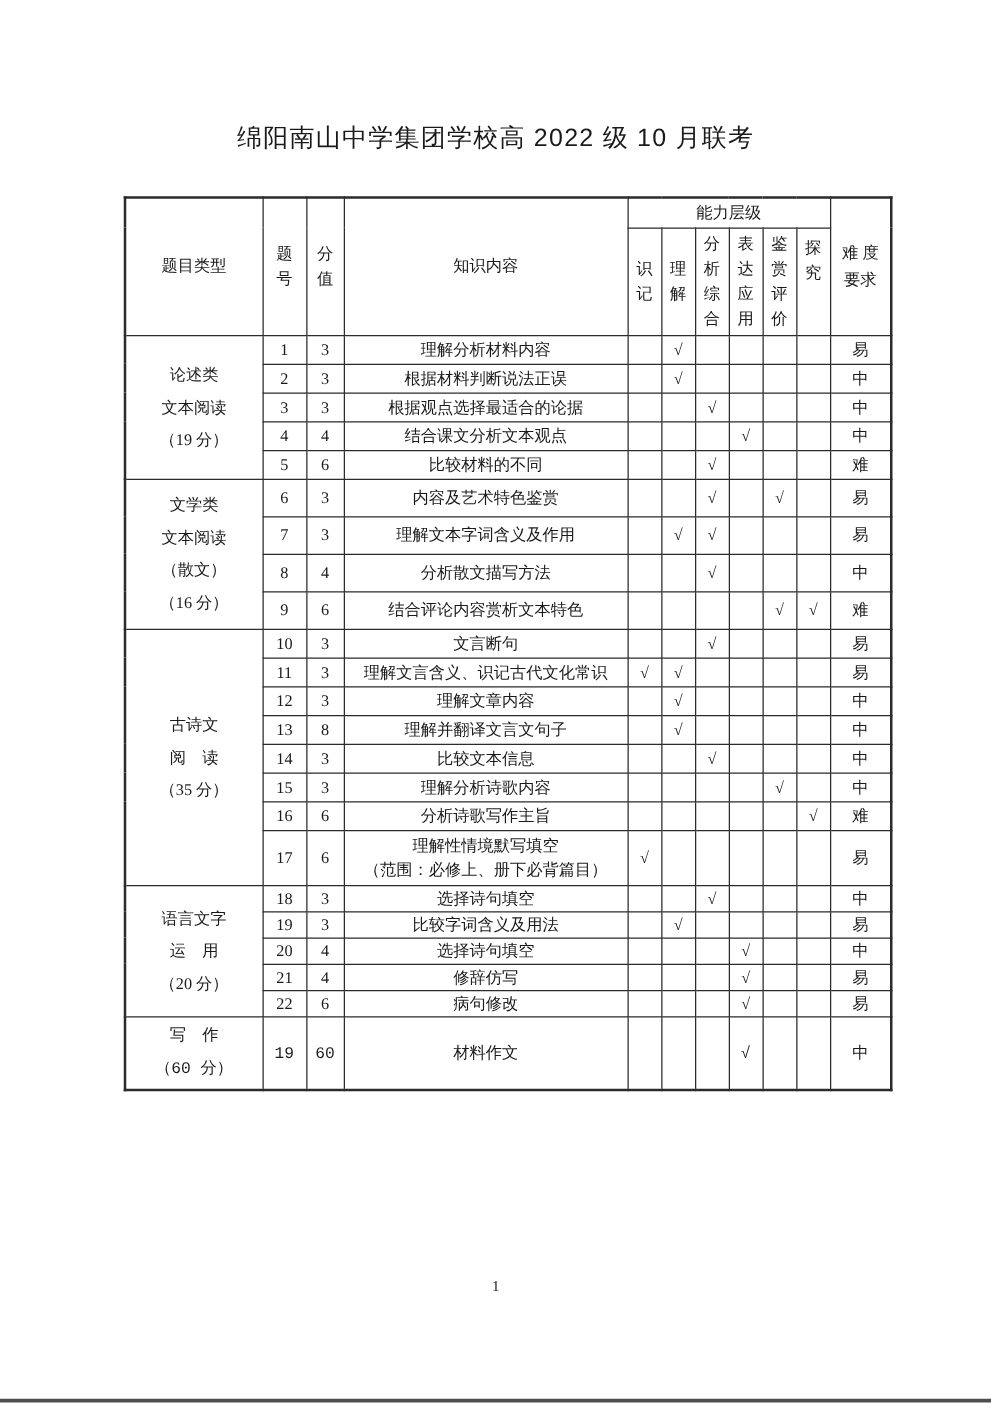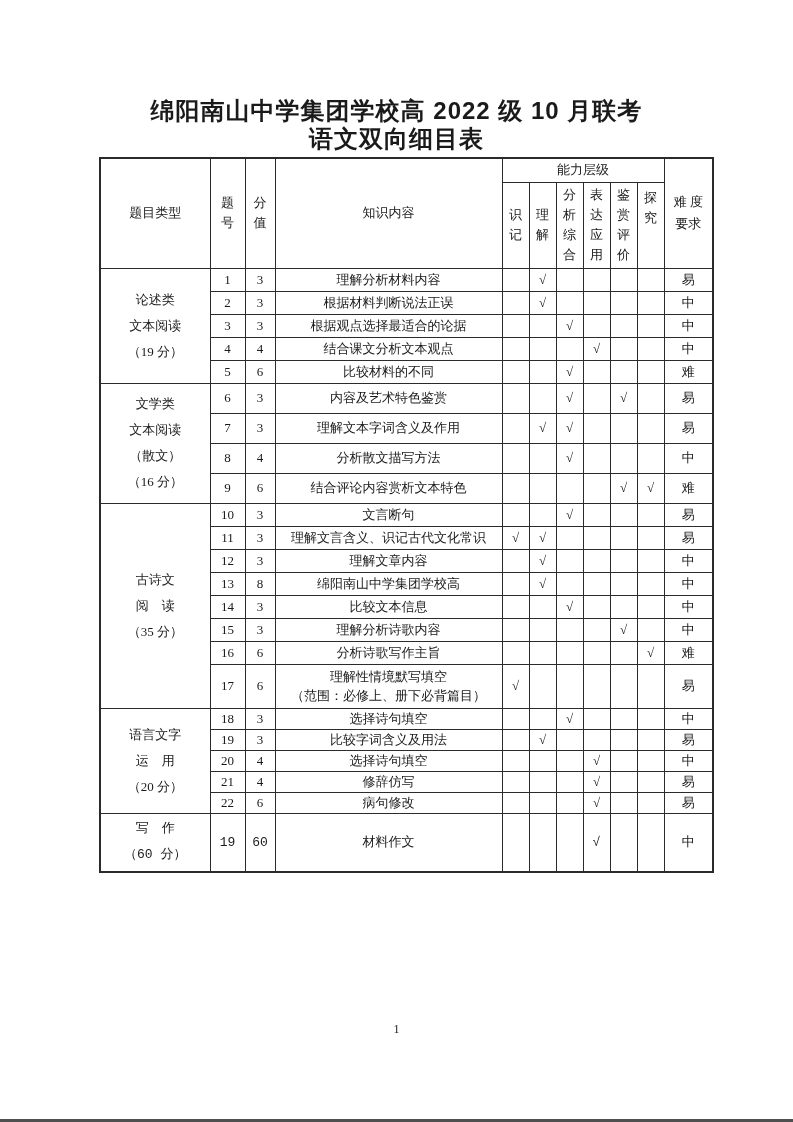--- a/index.html
+++ b/index.html
@@ -10,21 +10,21 @@
     font-family:"Liberation Serif","DejaVu Serif",serif;
     color:#1a1a1a;
     overflow:hidden;
   }
   .title-block {
     position:absolute;
     top:97px; left:0; width:793px;
     text-align:center;
     font-family:"Liberation Sans","DejaVu Sans",sans-serif;
   }
-  .title-line { font-size:24px; font-weight:700; line-height:28px; letter-spacing:1px; }
+  .title-line { font-size:20px; font-weight:400; line-height:28px; letter-spacing:1px; }
 
   table.spec {
     position:absolute;
     left:99px; top:157px;
     width:613px;
     border-collapse:collapse;
     table-layout:fixed;
     border:2px solid #2b2b2b;
   }
   table.spec td {
@@ -70,21 +70,20 @@
     left:0; bottom:0;
     width:793px; height:3px;
     background:#4f4f4f;
   }
 </style>
 </head>
 <body>
 
 <div class="title-block">
   <div class="title-line">绵阳南山中学集团学校高 2022 级 10 月联考</div>
-  <div class="title-line">语文双向细目表</div>
 </div>
 
 <table class="spec">
   <colgroup>
     <col style="width:110px">
     <col style="width:35px">
     <col style="width:30px">
     <col style="width:227px">
     <col style="width:27px">
       <col style="width:27px">
@@ -264,21 +263,21 @@
         <td class="c-ab">√</td>
         <td class="c-ab"></td>
         <td class="c-ab"></td>
         <td class="c-ab"></td>
         <td class="c-ab"></td>
         <td class="c-diff">中</td>
       </tr>
       <tr class="g2">
         <td class="c-no">13</td>
         <td class="c-score">8</td>
-        <td class="c-content">绵阳南山中学集团学校高</td>
+        <td class="c-content">理解并翻译文言文句子</td>
         <td class="c-ab"></td>
         <td class="c-ab">√</td>
         <td class="c-ab"></td>
         <td class="c-ab"></td>
         <td class="c-ab"></td>
         <td class="c-ab"></td>
         <td class="c-diff">中</td>
       </tr>
       <tr class="g2">
         <td class="c-no">14</td>

